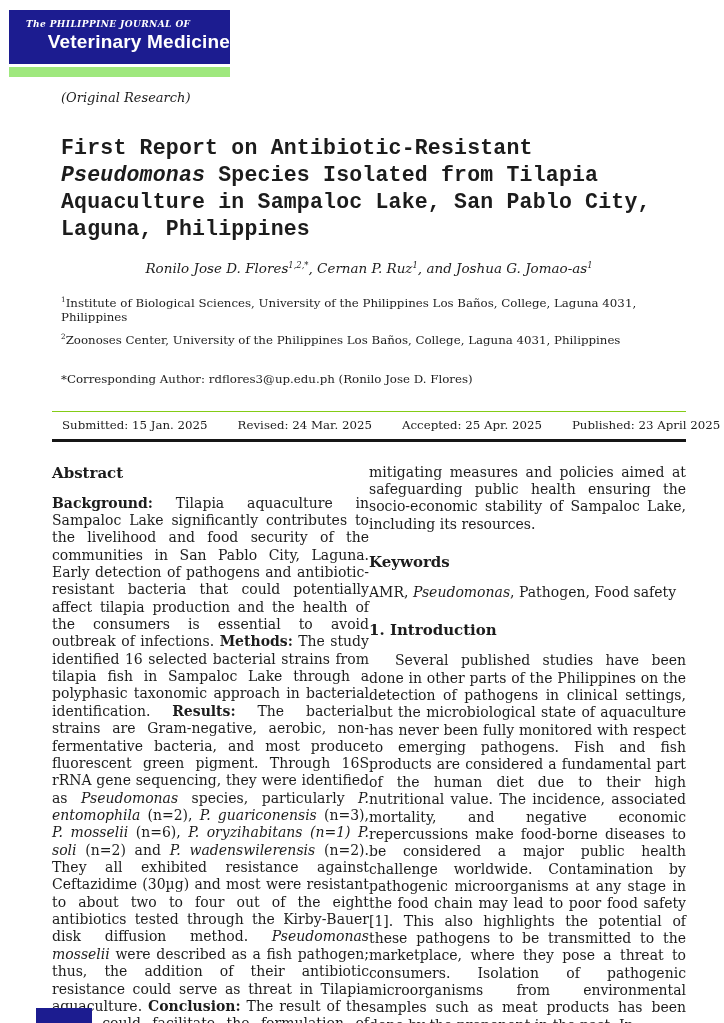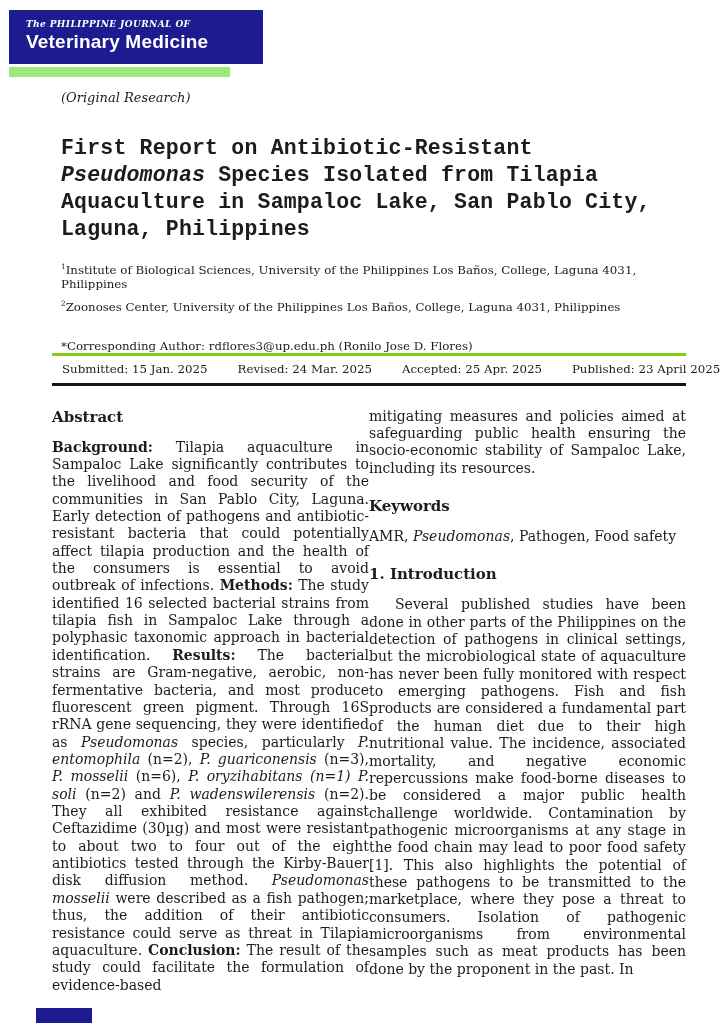--- a/index.html
+++ b/index.html
@@ -10,40 +10,41 @@
     height: 1023px;
     background: #ffffff;
     font-family: "DejaVu Serif", serif;
     color: #1c1c1c;
     overflow: hidden;
   }
   
   .masthead-blue {
     position: absolute;
     left: 9px; top: 10px;
-    width: 254px; height: 54px;
+    width: 221px; height: 54px;
     background: #1c1c90;
     color: #ffffff;
     padding: 9px 0 0 17px;
   }
   .journal-line1 {
     font-family: "DejaVu Serif", serif;
     font-style: italic;
     font-weight: bold;
     font-size: 9px;
     letter-spacing: 0.4px;
     white-space: nowrap;
   }
   .journal-line2 {
     font-family: "Liberation Sans", sans-serif;
     font-weight: bold;
     font-size: 19px;
     letter-spacing: 0.2px;
     margin-top: 2px;
     white-space: nowrap;
+    text-align: right;
   }
   .masthead-green {
     position: absolute;
     left: 9px; top: 67px;
     width: 221px; height: 10px;
     background: #9fe87e;
   }
   
   .content { position: absolute; left: 52px; top: 90px; width: 634px; }
   .article-type {
@@ -67,21 +68,22 @@
     font-size: 13.5px;
   }
   .affiliations { margin: 20px 0 0 9px; }
   .affiliation { font-size: 11.8px; margin-bottom: 9px; }
   .corresponding { margin: 25px 0 0 9px; font-size: 11.8px; }
   sup { font-size: 0.62em; vertical-align: super; line-height: 0; }
   .b { font-weight: bold; }
   .i { font-style: italic; }
   
   .dates-bar {
-    border-top: 3px solid #84cc16;
+    margin-top: 25px;
+    border-top: 1px solid #84cc16;
     border-bottom: 3px solid #161616;
     padding: 6px 0 7px 10px;
     display: flex;
     gap: 30px;
     font-size: 11.8px;
     white-space: nowrap;
   }
   
   .columns {
     display: flex;
@@ -118,20 +120,21 @@
     </div>
     <div class="masthead-green"></div>
   </header>
 
   <div class="content">
 
     <div class="article-type">(Original Research)</div>
 
     <h1 class="article-title"><span>First Report on Antibiotic-Resistant </span><span class="i">Pseudomonas</span><span> Species Isolated from Tilapia Aquaculture in Sampaloc Lake, San Pablo City, Laguna, Philippines</span></h1>
 
+    <div class="authors"><span>Ronilo Jose D. Flores</span><sup>1,2,*</sup><span>, Cernan P. Ruz</span><sup>1</sup><span>, and Joshua G. Jomao-as</span><sup>1</sup></div>
 
     <div class="affiliations">
       <div class="affiliation"><sup>1</sup><span>Institute of Biological Sciences, University of the Philippines Los Baños, College, Laguna 4031, Philippines</span></div>
       <div class="affiliation"><sup>2</sup><span>Zoonoses Center, University of the Philippines Los Baños, College, Laguna 4031, Philippines</span></div>
     </div>
 
     <div class="corresponding">*Corresponding Author: rdflores3@up.edu.ph (Ronilo Jose D. Flores)</div>
 
     <div class="dates-bar">
       <span>Submitted: 15 Jan. 2025</span>

